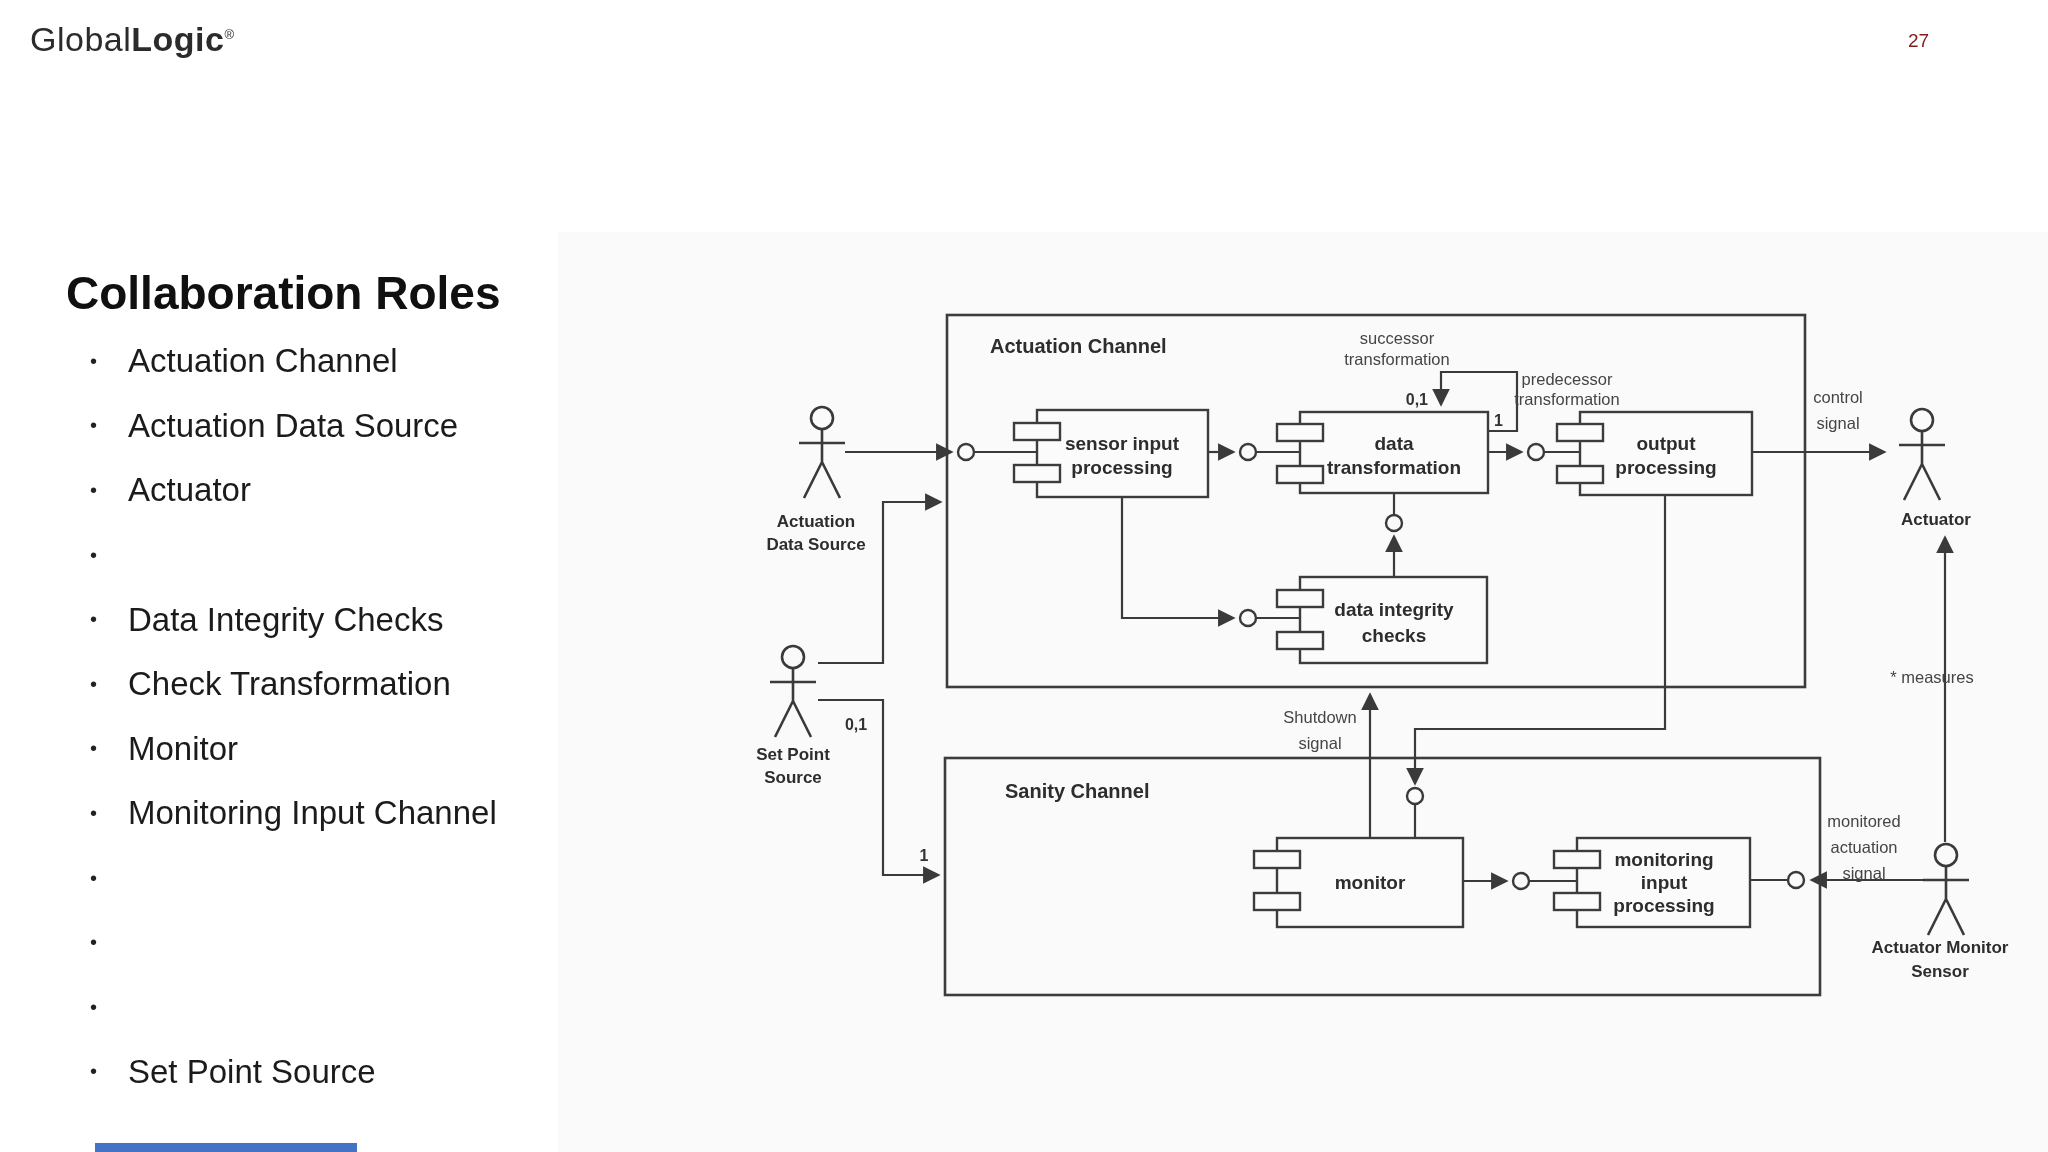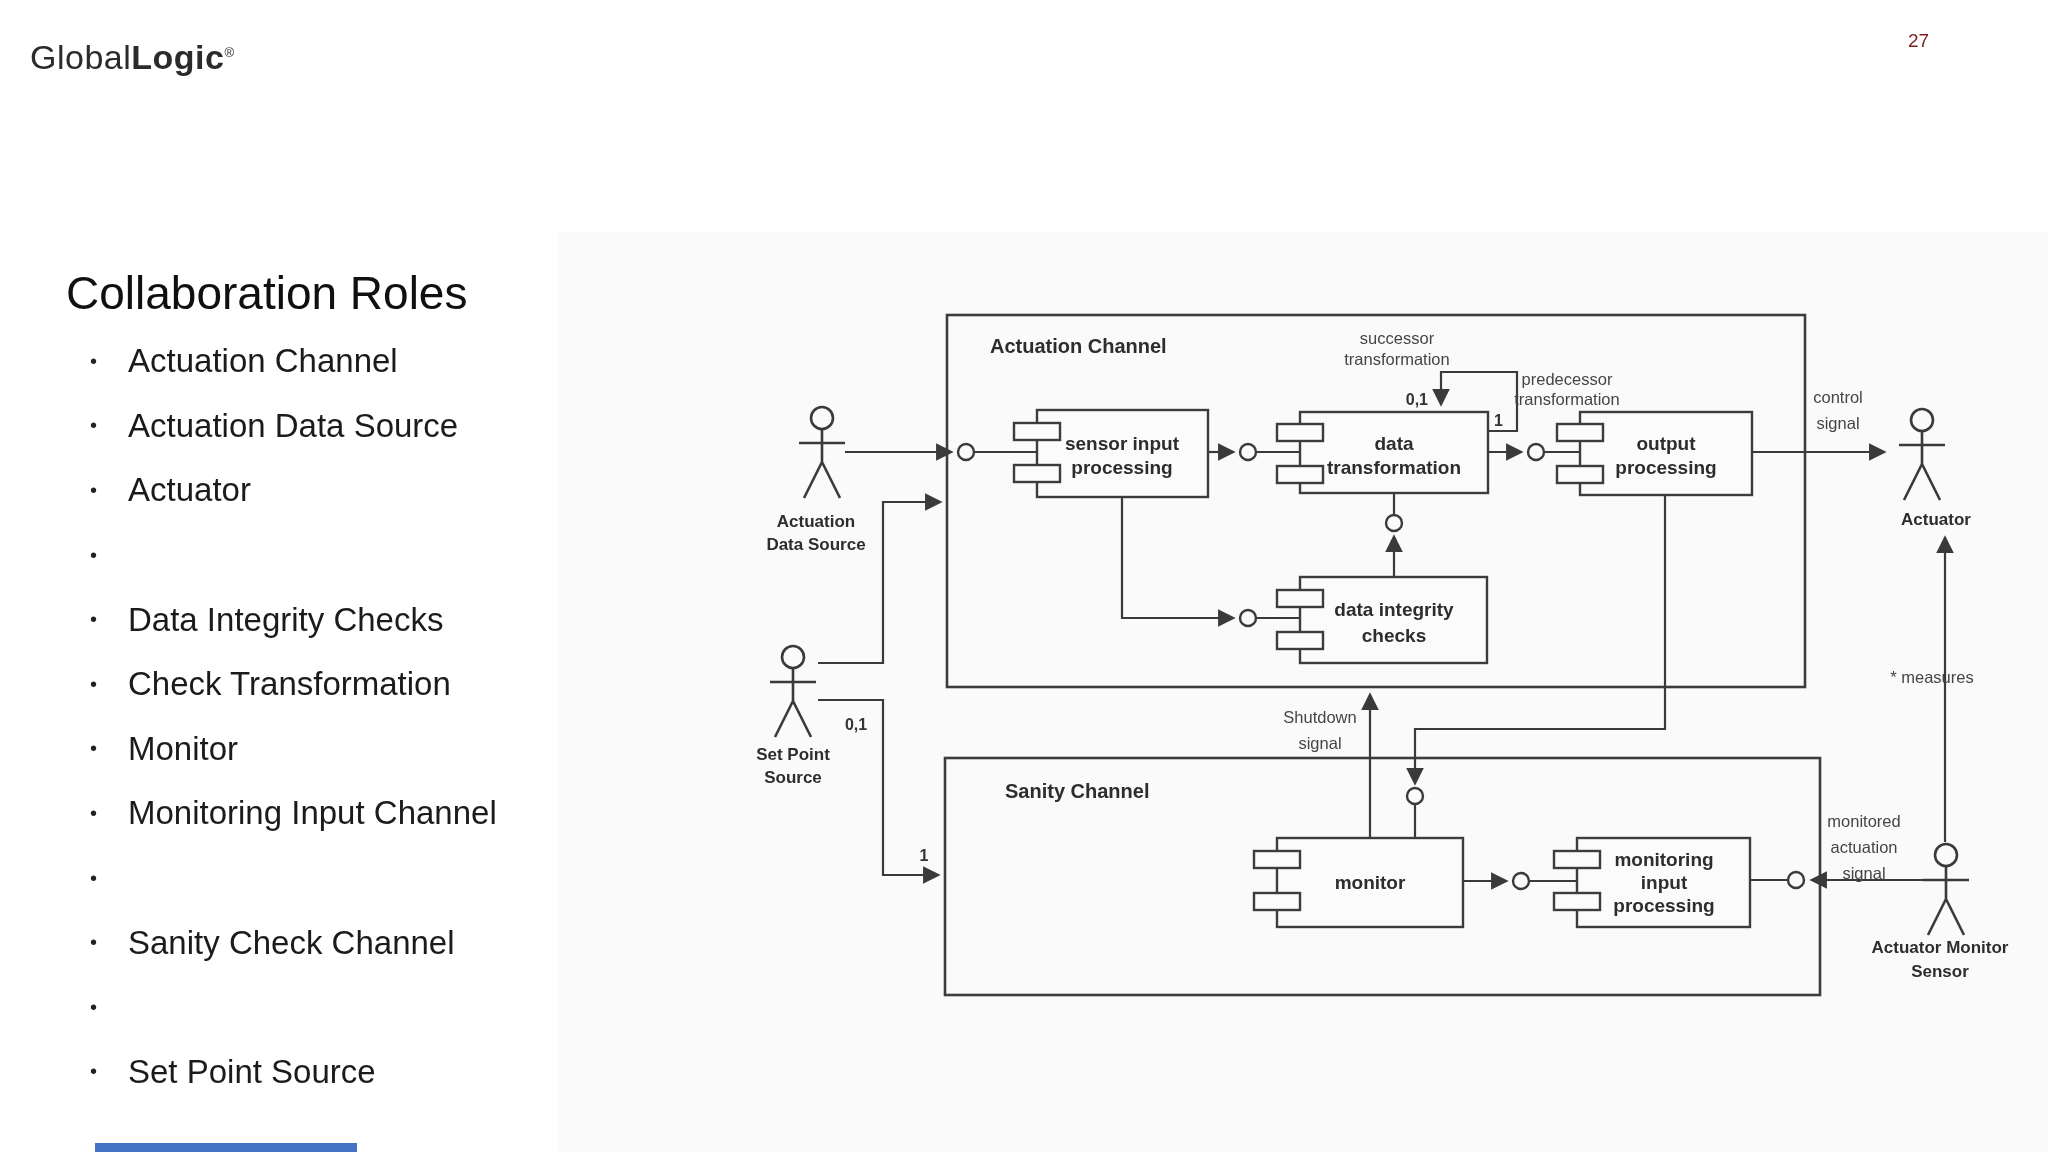--- a/index.html
+++ b/index.html
@@ -1,26 +1,26 @@
 <!DOCTYPE html>
 <html><head>
 <meta charset="utf-8">
 <style>
   html,body{margin:0;padding:0;}
   .slide{position:relative;width:2048px;height:1152px;background:#ffffff;
          font-family:"Liberation Sans",sans-serif;overflow:hidden;}
-  .logo{position:absolute;left:30px;top:38px;font-size:34px;color:#2b2b2b;
+  .logo{position:absolute;left:30px;top:20px;font-size:34px;color:#2b2b2b;
         letter-spacing:.5px;font-weight:400;}
   .logo .bold{font-weight:700;}
   .logo sup{font-size:13px;vertical-align:super;}
   .page-num{position:absolute;left:1908px;top:30px;font-size:19px;color:#7f1d1d;}
   .title{position:absolute;left:266px;top:148px;font-size:63px;font-weight:400;
          color:#F1885F;white-space:nowrap;}
   .roles-heading{position:absolute;left:66px;top:266px;font-size:46px;
-         font-weight:400;color:#101010;white-space:nowrap;}
+         font-weight:700;color:#101010;white-space:nowrap;}
   .roles-list{position:absolute;left:84px;top:329px;}
   .li{height:64.6px;display:flex;align-items:center;font-size:33px;color:#1b1b1b;
       white-space:nowrap;}
   .blt{display:inline-block;width:38px;font-size:20px;color:#222;padding-left:6px;}
   .footer-bar{position:absolute;left:95px;top:1143px;width:262px;height:9px;
       background:#4472C4;}
   svg{position:absolute;left:0;top:0;}
   svg text{font-family:"Liberation Sans",sans-serif;}
   .box{fill:none;stroke:#3c3c3c;stroke-width:2.6;}
   .comp{fill:#FBFBFB;stroke:#3c3c3c;stroke-width:2.4;}
@@ -73,21 +73,20 @@
       </div>
     <div class="li">
         <span class="blt">•</span>
         <span>Monitoring Input Channel</span>
       </div>
     <div class="li">
         <span class="blt">•</span>
       </div>
     <div class="li">
         <span class="blt">•</span>
-        <span>Sanity Check Channel</span>
       </div>
     <div class="li">
         <span class="blt">•</span>
       </div>
     <div class="li">
         <span class="blt">•</span>
         <span>Set Point Source</span>
       </div>
   </div>
 

